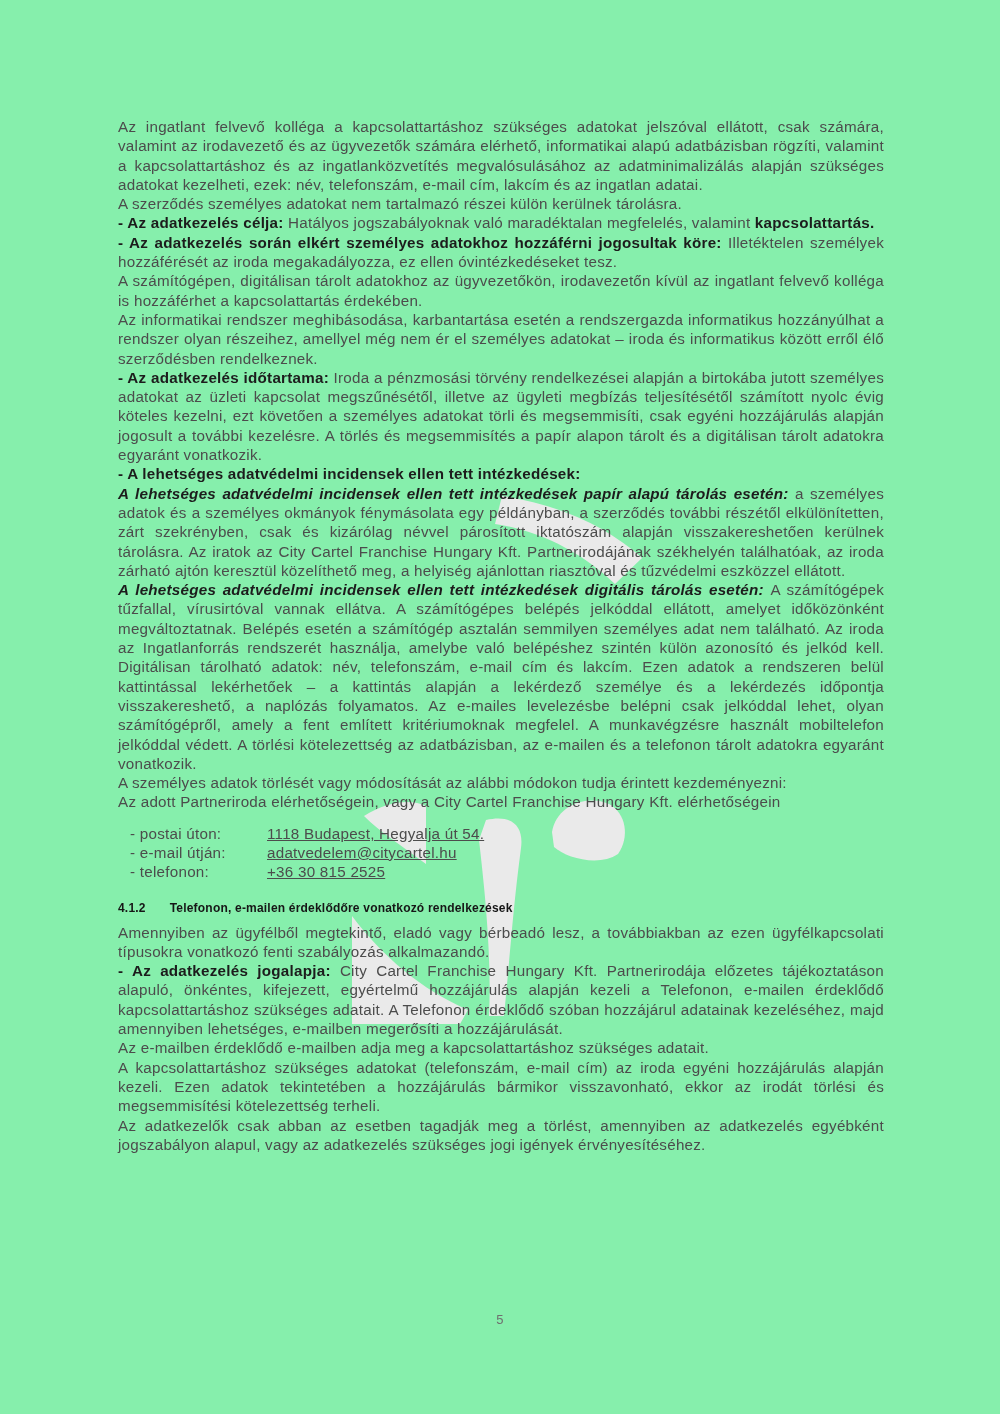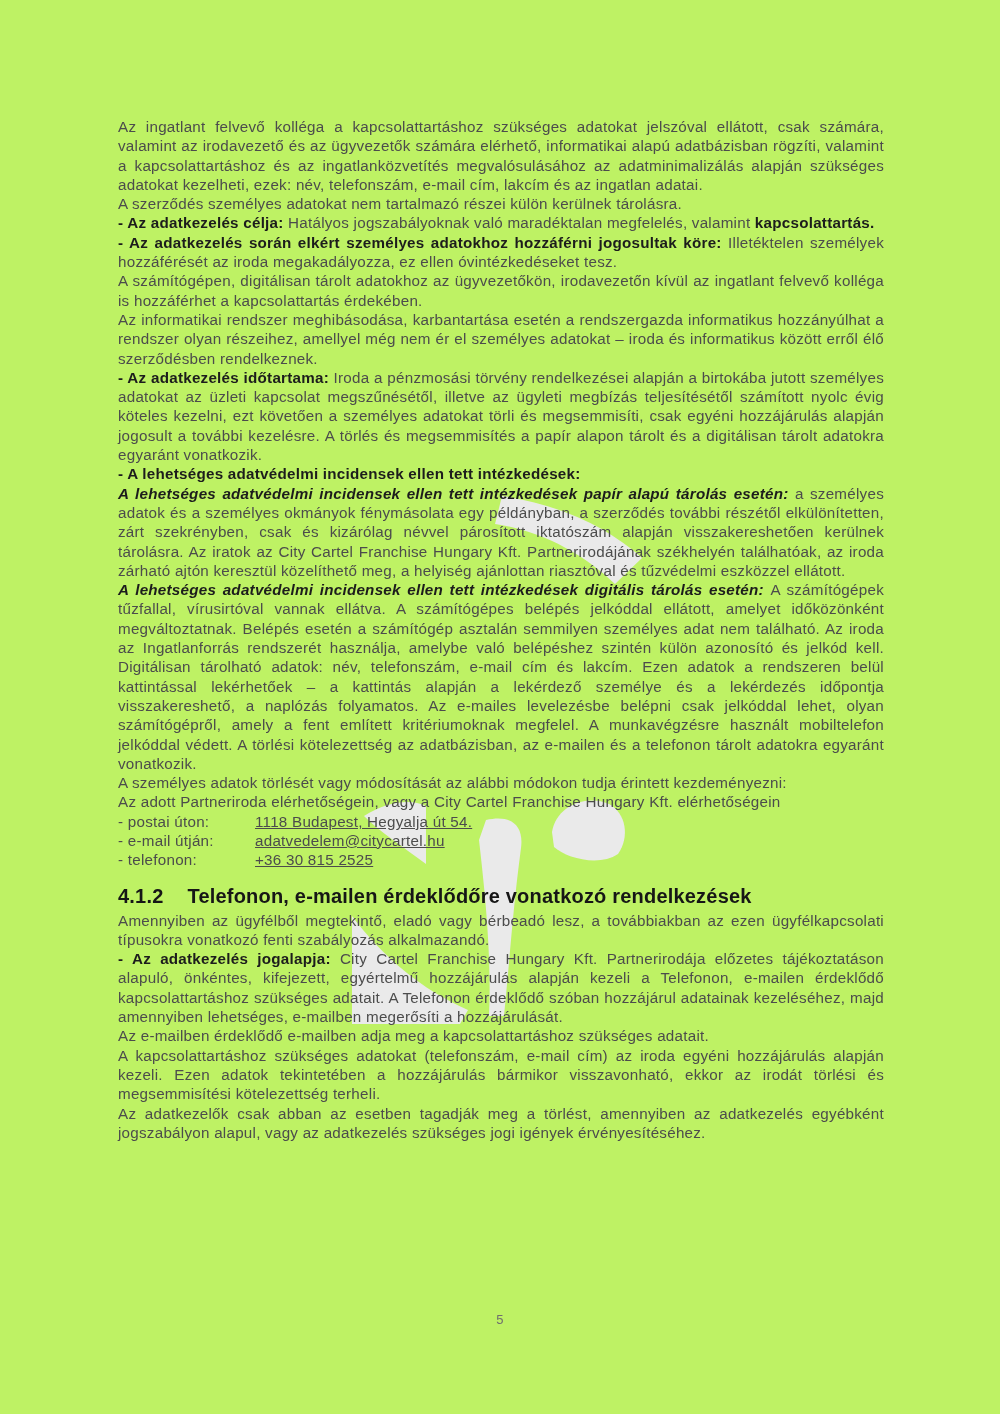--- a/index.html
+++ b/index.html
@@ -1,42 +1,42 @@
 <!DOCTYPE html>
 <html><head>
 <meta charset="utf-8">
 <style>
   html,body{margin:0;padding:0;background:#ffffff;}
   .page{
     position:relative;
     width:1000px;height:1414px;
-    background:#bef264;
+    background:#86efac;
     font-family:"Liberation Sans","DejaVu Sans",sans-serif;
     overflow:hidden;
   }
   .watermark{
     position:absolute;left:352px;top:484px;width:330px;height:540px;
     z-index:0;pointer-events:none;
   }
   .content{
     position:absolute;left:118px;top:117px;width:766px;z-index:1;
     font-size:15.2px;line-height:19.3px;letter-spacing:0.25px;
     color:#4c4c4c;text-align:justify;
   }
   .content p{margin:0;padding:0;}
   .seg-b{font-weight:700;color:#1c1c1c;}
   .seg-bi{font-weight:700;font-style:italic;color:#1c1c1c;}
-  .contact-block{margin:0;}
+  .contact-block{margin:12px;}
   .contact-line{display:flex;text-align:left;}
   .contact-label{width:137px;flex:0 0 137px;}
   .contact-value{flex:1;text-decoration:underline;}
   .section-heading{
     display:flex;align-items:baseline;gap:24px;
     margin-top:15px;margin-bottom:4px;
-    font-size:20px;font-weight:700;color:#161616;line-height:22px;
+    font-size:12px;font-weight:700;color:#161616;line-height:22px;
     text-align:left;letter-spacing:0.2px;
   }
   .page-footer{
     position:absolute;left:0;top:1312px;width:1000px;
     text-align:center;font-size:13px;color:#6f6f6f;z-index:1;
     letter-spacing:0.3px;
   }
 </style>
 </head>
 <body>

